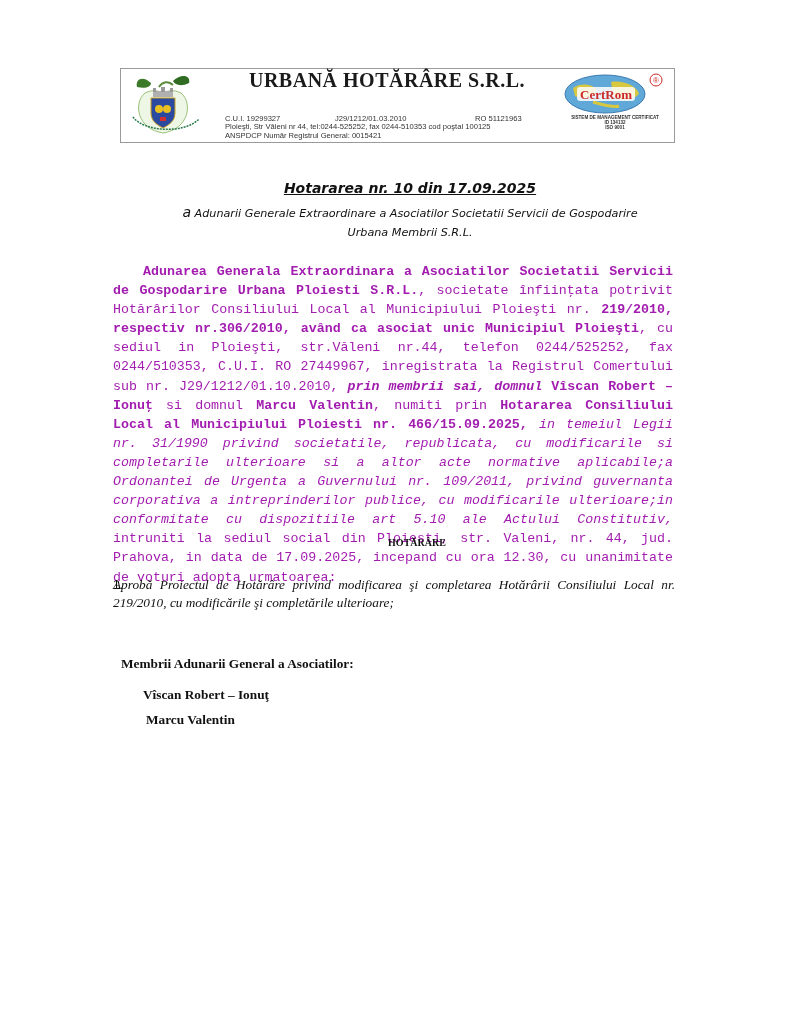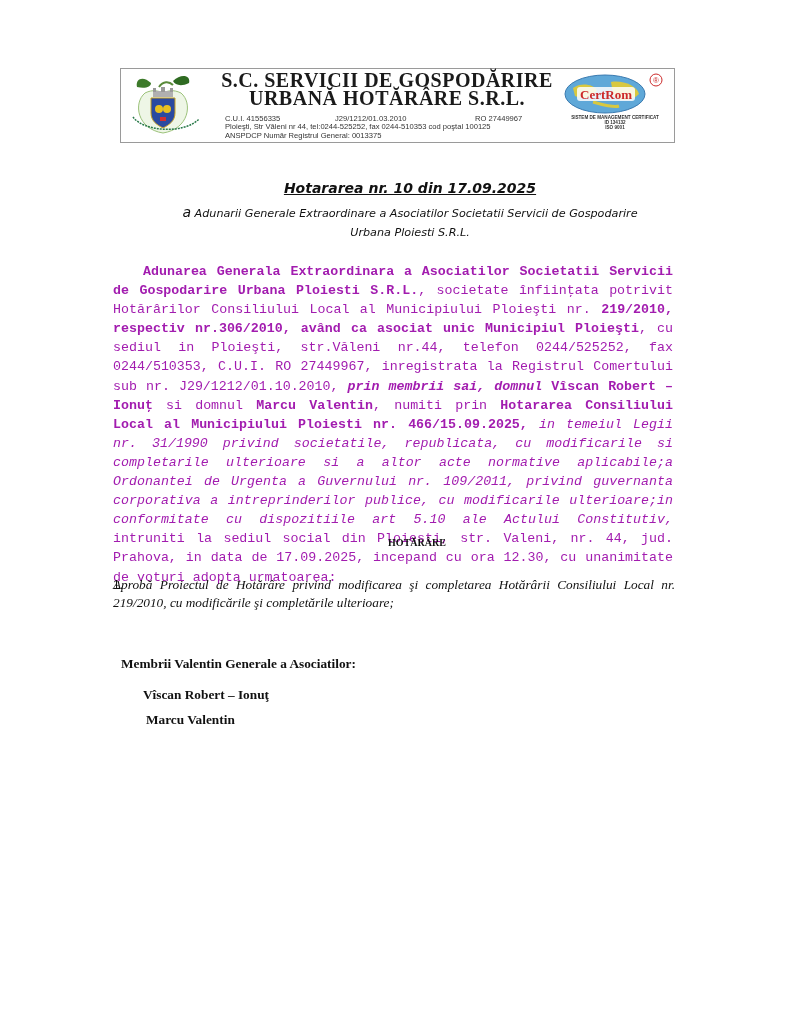--- a/index.html
+++ b/index.html
@@ -80,30 +80,29 @@
 
     <path d="M22 25 L46 25 L46 40 C46 48, 40 52, 34 55 C28 52, 22 48, 22 40 Z" fill="#2a4aa0" stroke="#c8a020" stroke-width="1"></path>
     <circle cx="30" cy="36" r="4" fill="#e8c020"></circle>
       <circle cx="38" cy="36" r="4" fill="#e8c020"></circle>
     <rect x="31" y="44" width="6" height="4" fill="#d03030"></rect>
 
     <path d="M4 44 C14 58, 54 62, 70 46" stroke="#2a7a4a" stroke-width="1.5" fill="none" stroke-dasharray="2 1"></path>
   </svg>
 
   <div class="company">
-    <div>S.C. SERVICII DE GOSPODĂRIRE</div>
     <div>URBANĂ HOTĂRÂRE S.R.L.</div>
   </div>
 
   <div class="contact">
     <div class="row1">
-      <span style="width:110px">C.U.I. 41556335</span><span style="width:140px">J29/1212/01.03.2010</span><span>RO 27449967</span>
+      <span style="width:110px">C.U.I. 19299327</span><span style="width:140px">J29/1212/01.03.2010</span><span>RO 51121963</span>
     </div>
     <div>Ploieşti, Str Văleni nr 44, tel:0244-525252, fax 0244-510353 cod poştal 100125</div>
-    <div>ANSPDCP Număr Registrul General: 0013375</div>
+    <div>ANSPDCP Număr Registrul General: 0015421</div>
   </div>
 
   <svg class="certrom" viewBox="0 0 120 70">
     <ellipse cx="52" cy="22" rx="40" ry="19" fill="#5fa8d8" stroke="#3a7ab0" stroke-width="1"></ellipse>
     <path d="M20 16 C28 10, 40 12, 44 18 C40 26, 30 28, 22 24 Z" fill="#d8c840"></path>
     <path d="M58 10 C70 8, 84 14, 86 22 C78 30, 64 30, 60 22 Z" fill="#d8c840"></path>
     <path d="M40 30 C48 32, 60 36, 66 34" stroke="#d8c840" stroke-width="3" fill="none"></path>
     <rect x="24" y="15" width="58" height="14" rx="3" fill="#ffffff" opacity="0.85"></rect>
     <text x="53" y="27" text-anchor="middle" font-family="Liberation Serif, serif" font-weight="bold" font-size="13" fill="#cc2a2a">CertRom</text>
     <circle cx="103" cy="8" r="6" fill="none" stroke="#cc2a2a" stroke-width="1"></circle>
@@ -112,26 +111,26 @@
   <div class="cert-text">
     <div>SISTEM DE MANAGEMENT CERTIFICAT</div>
     <div>ID 134132</div>
     <div>ISO 9001</div>
   </div>
 </div>
 
 <div class="title">Hotararea nr. 10 din 17.09.2025</div>
 <div class="subtitle">
   <span class="a-lead">a</span><span> Adunarii Generale Extraordinare a Asociatilor Societatii Servicii de Gospodarire</span><br>
-  <span>Urbana Ploiesti S.R.L.</span>
+  <span>Urbana Membrii S.R.L.</span>
 </div>
 
 <div class="body-text"><span class="indent"></span><b>Adunarea Generala Extraordinara a Asociatilor Societatii Servicii de Gospodarire Urbana Ploiesti S.R.L.</b><span>, societate înfiinţata potrivit Hotărârilor Consiliului Local al Municipiului Ploieşti nr. </span><b>219/2010, respectiv nr.306/2010, având  ca  asociat unic Municipiul Ploieşti</b><span>, cu sediul in Ploieşti, str.Văleni nr.44, telefon 0244/525252, fax 0244/510353, C.U.I. RO 27449967, inregistrata la Registrul Comertului sub nr. J29/1212/01.10.2010, </span><b><i>prin membrii sai, domnul</i></b><b>  Vîscan Robert – Ionuţ</b><span>  si domnul </span><b>Marcu Valentin</b><span>, numiti prin </span><b>Hotararea Consiliului Local al Municipiului Ploiesti nr. 466/15.09.2025,</b><i>  in temeiul Legii nr. 31/1990 privind societatile, republicata, cu modificarile si completarile ulterioare si a altor acte normative aplicabile;a Ordonantei de Urgenta a Guvernului nr. 109/2011, privind guvernanta corporativa a intreprinderilor publice, cu modificarile ulterioare;in conformitate cu dispozitiile art 5.10 ale Actului Constitutiv,</i><span>  intruniti la sediul social din Ploiesti, str. Valeni, nr. 44, jud. Prahova, in data de 17.09.2025, incepand cu ora 12.30, cu unanimitate de voturi adopta urmatoarea:</span></div>
 
 <div class="hotarare">HOTĂRÂRE</div>
 <div class="list-item">
   <span class="num">1.</span>
   <span class="txt">Aprobă Proiectul de Hotărâre privind modificarea şi completarea Hotărârii Consiliului Local nr. 219/2010, cu modificările şi completările ulterioare;</span>
 </div>
 
-<div class="members-title">Membrii Valentin Generale a Asociatilor:</div>
+<div class="members-title">Membrii Adunarii General a Asociatilor:</div>
 <div class="member" style="left:143px; top:687px;">Vîscan Robert – Ionuţ</div>
 <div class="member" style="left:146px; top:712px;">Marcu Valentin</div>
 
 </body></html>

